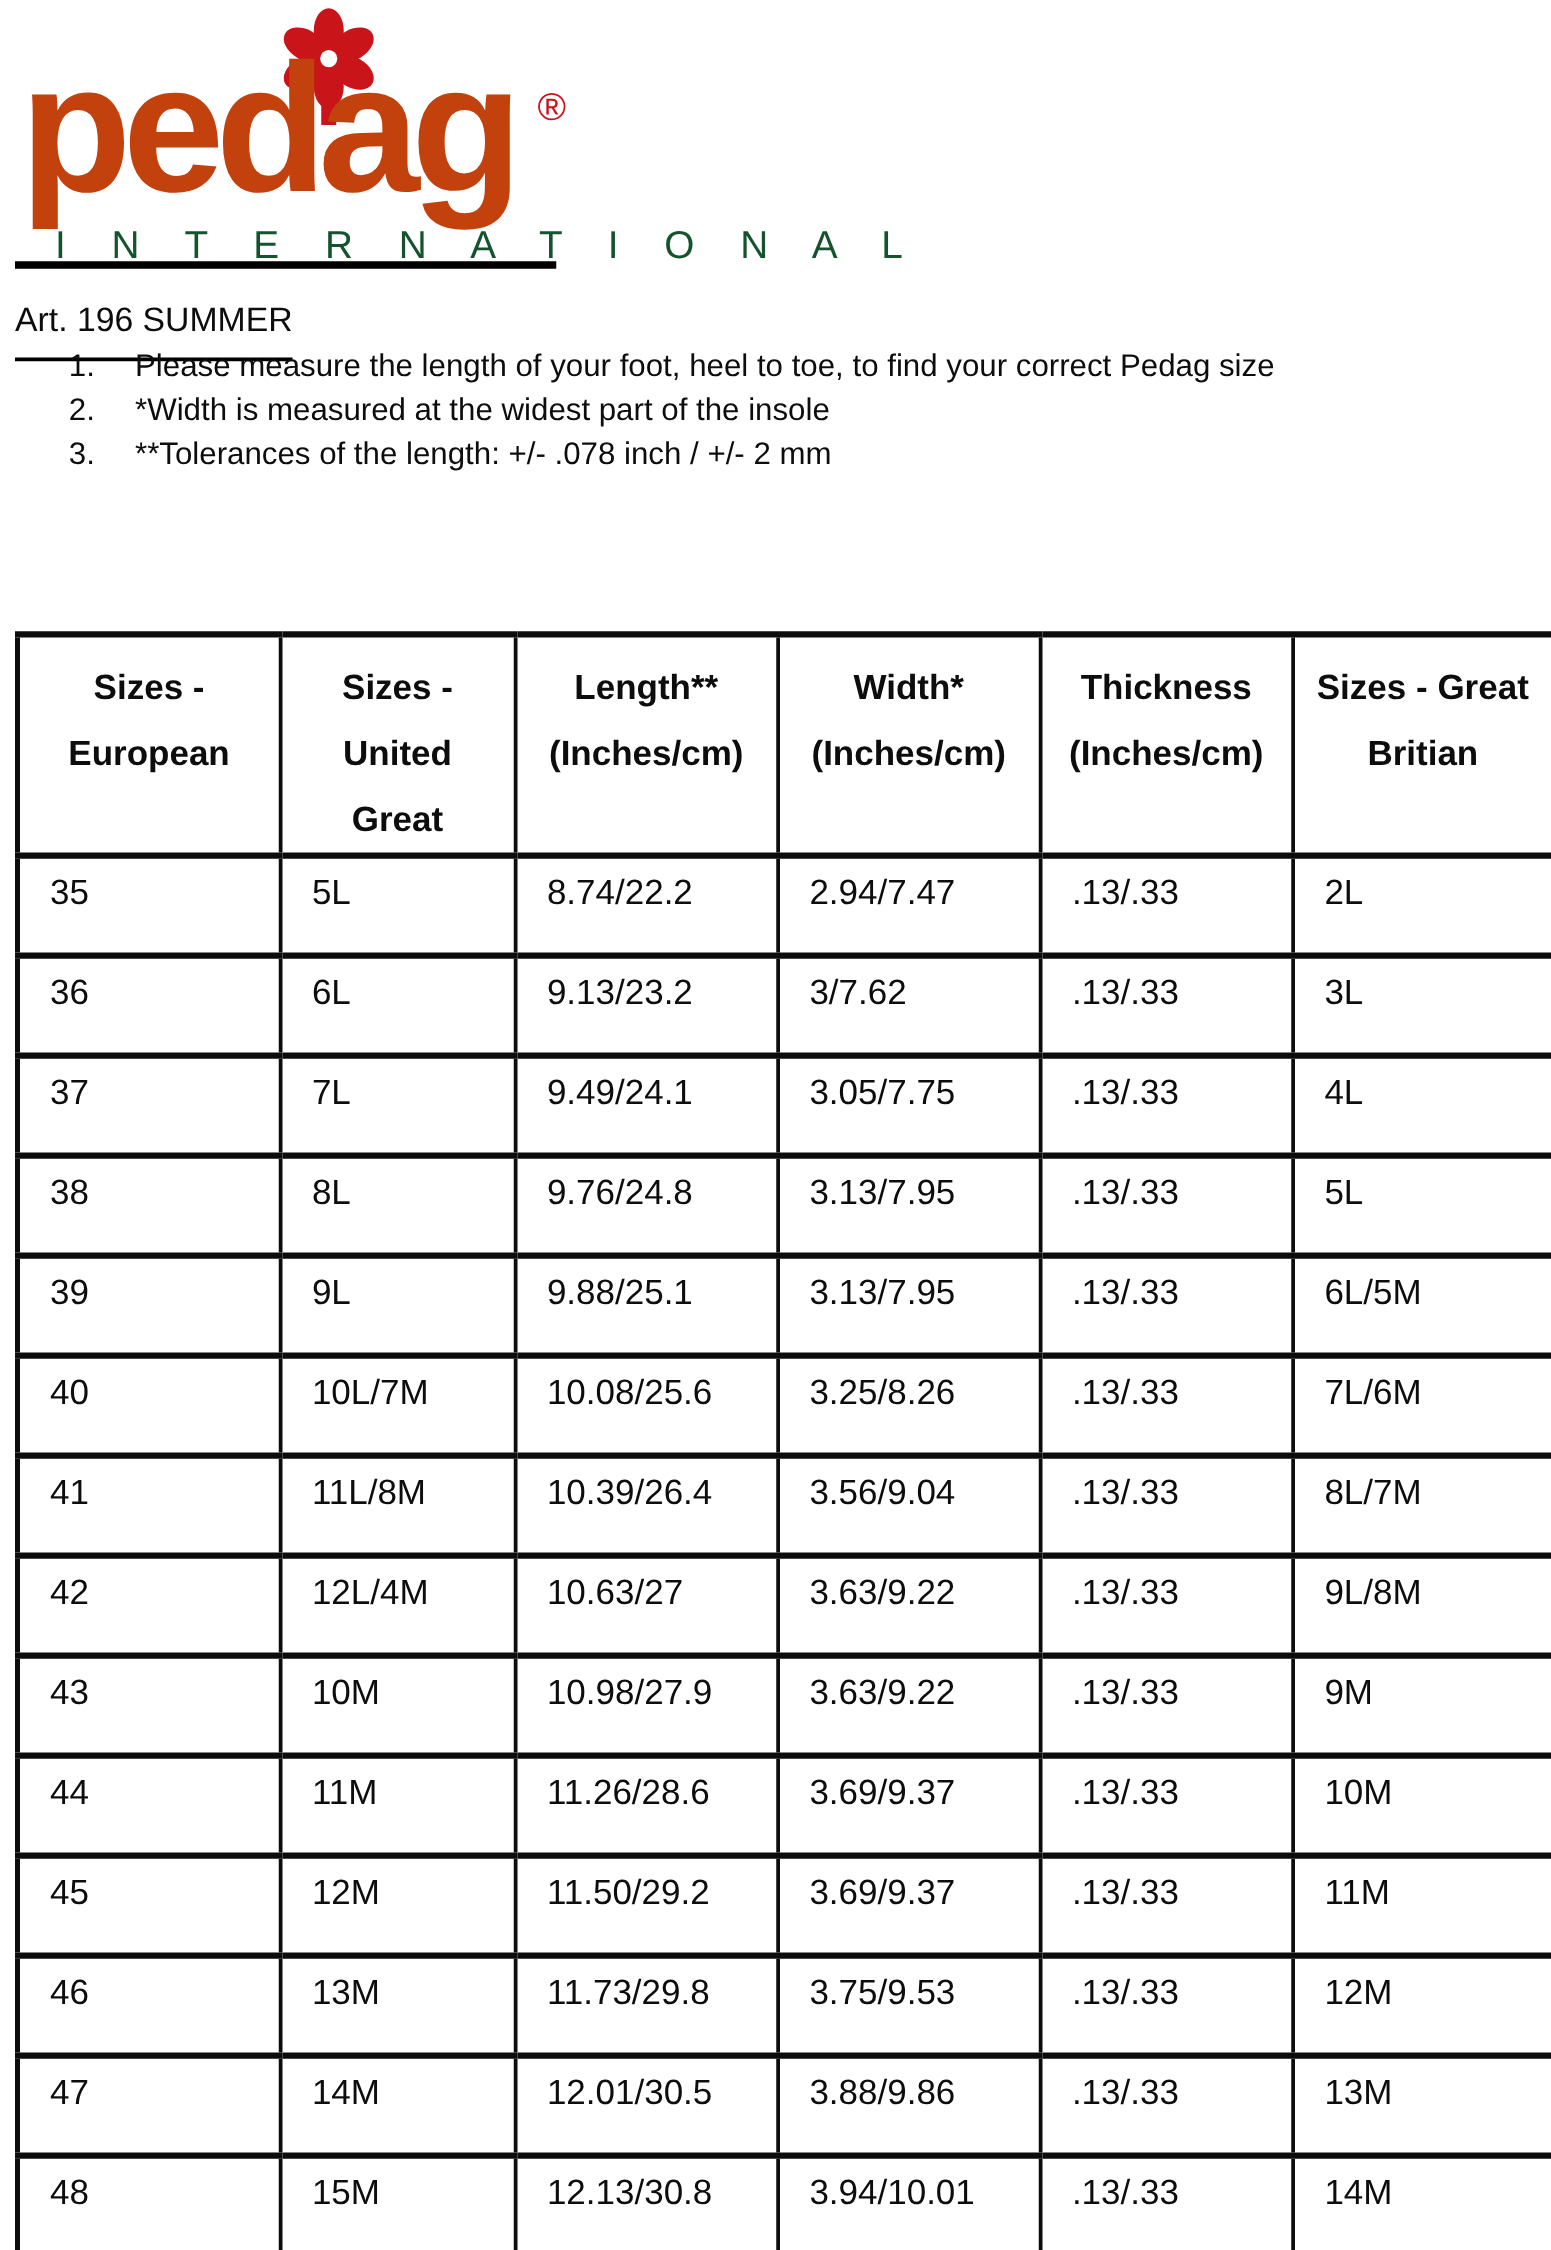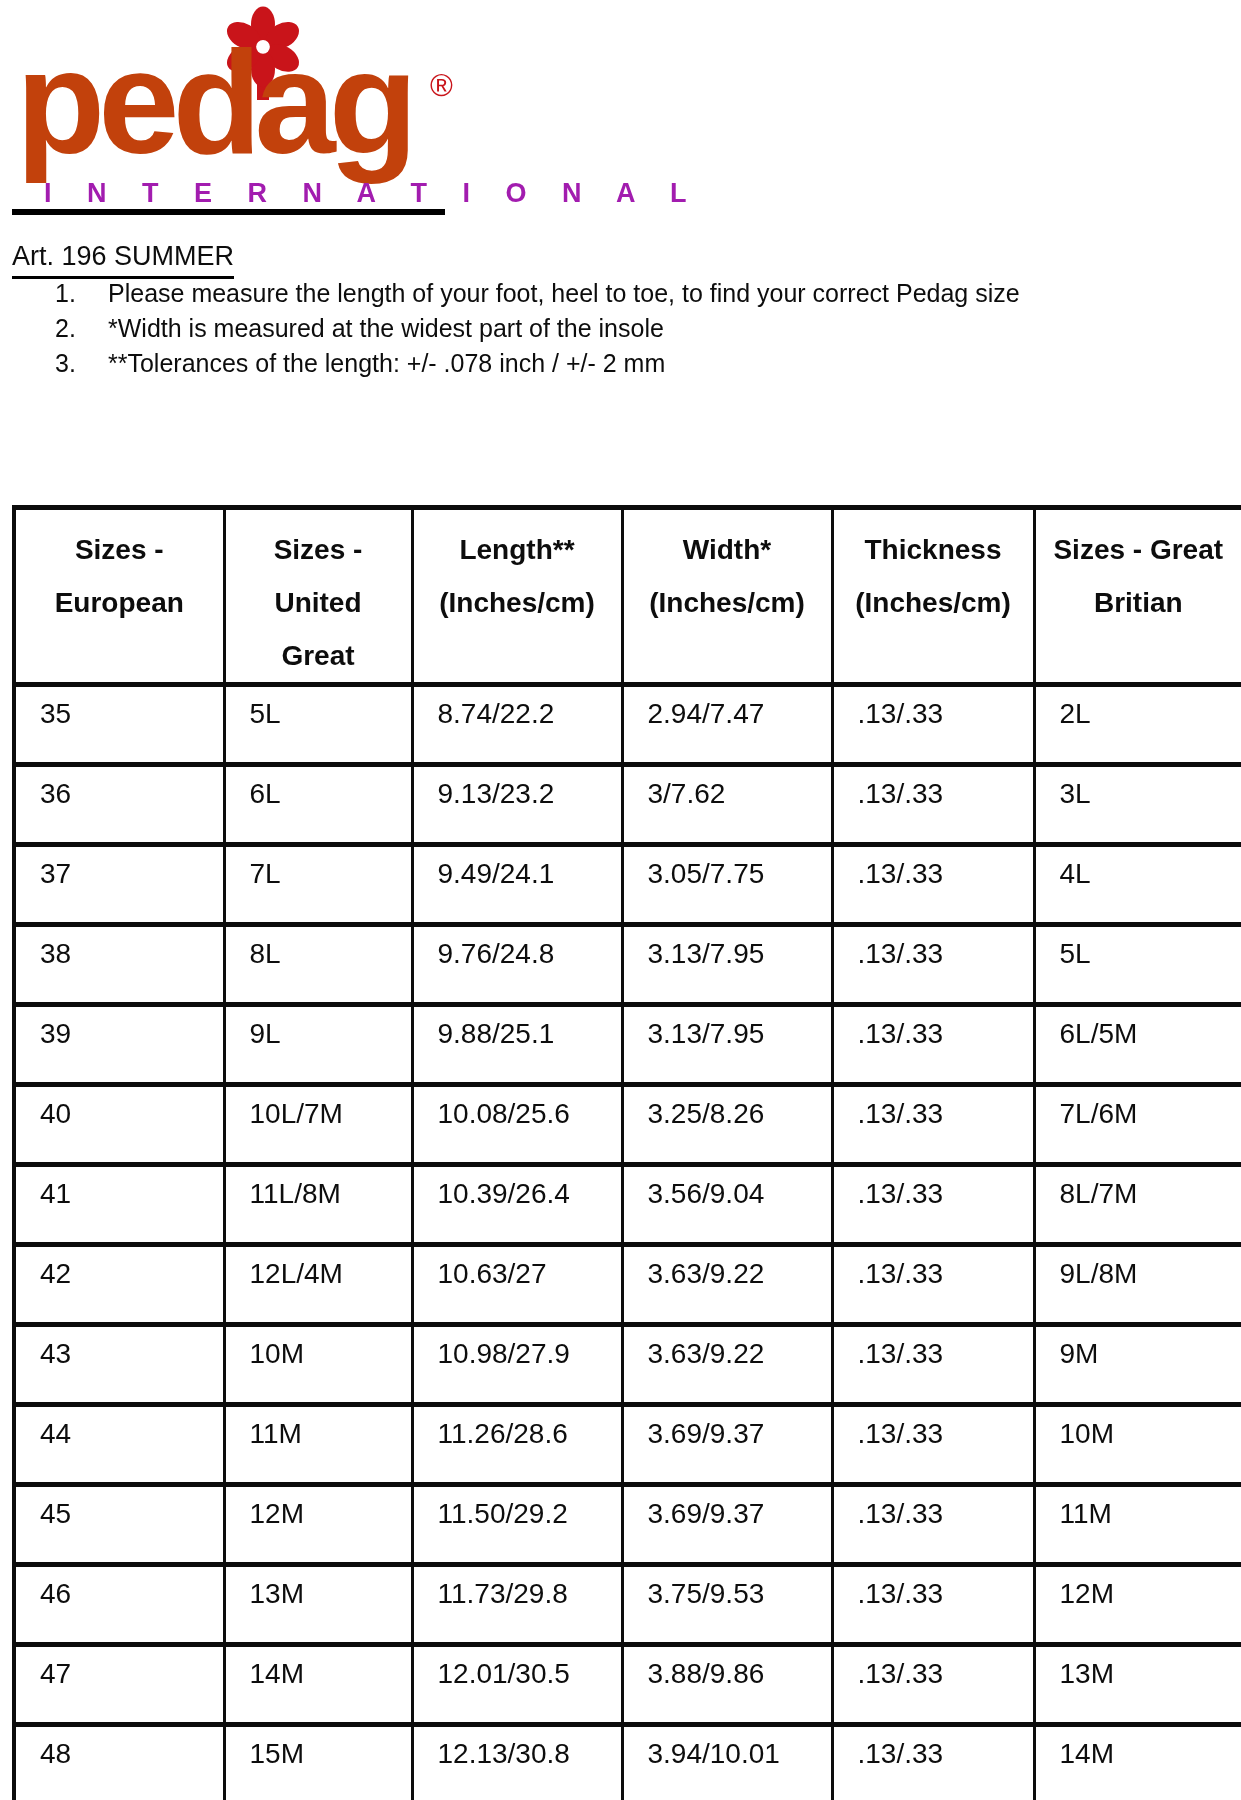--- a/index.html
+++ b/index.html
@@ -6,27 +6,27 @@
   html,body { width:1241px; height:1800px; background:#ffffff; overflow:hidden;
               font-family:"Liberation Sans", sans-serif; color:#0d0d0d; }
   .page { position:relative; width:1241px; height:1800px; }
 
   
   .logo { position:absolute; left:0; top:0; width:470px; height:220px; }
   .flower { position:absolute; left:220px; top:4px; }
   .brand { position:absolute; left:16px; top:30px; font-size:146px; line-height:1;
            font-weight:700; letter-spacing:-7px; color:#c2410c; }
   .reg { position:absolute; left:430px; top:68px; font-size:31px; font-weight:400; color:#c9141a; }
-  .intl { position:absolute; left:44px; top:178px; font-size:27px; font-weight:700;
-          letter-spacing:14px; color:#a21caf; white-space:nowrap; }
+  .intl { position:absolute; left:44px; top:178px; font-size:31px; font-weight:400;
+          letter-spacing:14px; color:#14532d; white-space:nowrap; }
   .logo-rule { position:absolute; left:12px; top:209px; width:433px; height:6px; background:#000; }
 
   
   .art-heading { position:absolute; left:12px; top:241px; font-size:27px; font-weight:400;
-                 display:inline-block; border-bottom:3px solid #000; padding-bottom:4px; }
+                 display:inline-block; border-bottom:3px solid #000; padding-bottom:14px; }
 
   
   .instructions { position:absolute; left:55px; top:276px; font-size:25px; }
   .li { display:flex; line-height:35px; }
   .li .num { width:53px; flex:0 0 53px; }
   .li .txt { white-space:nowrap; }
 
   
   .size-table-wrap { position:absolute; left:12px; top:505px; width:1229px; }
   table { border-collapse:collapse; table-layout:fixed; width:1229px;

